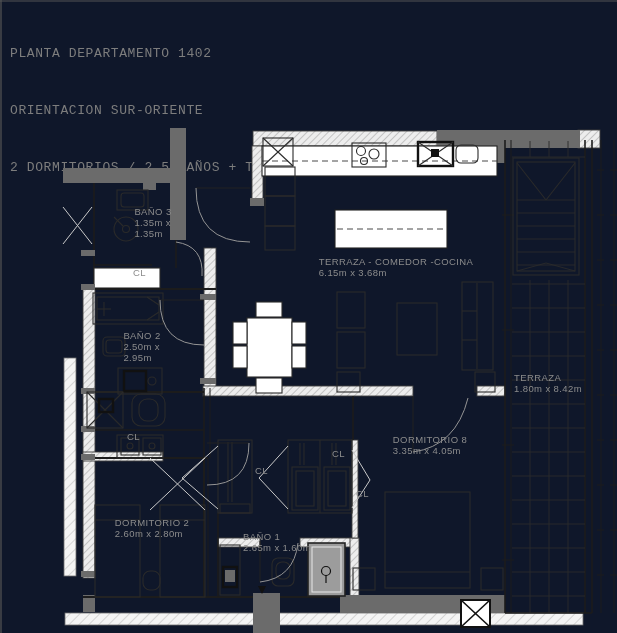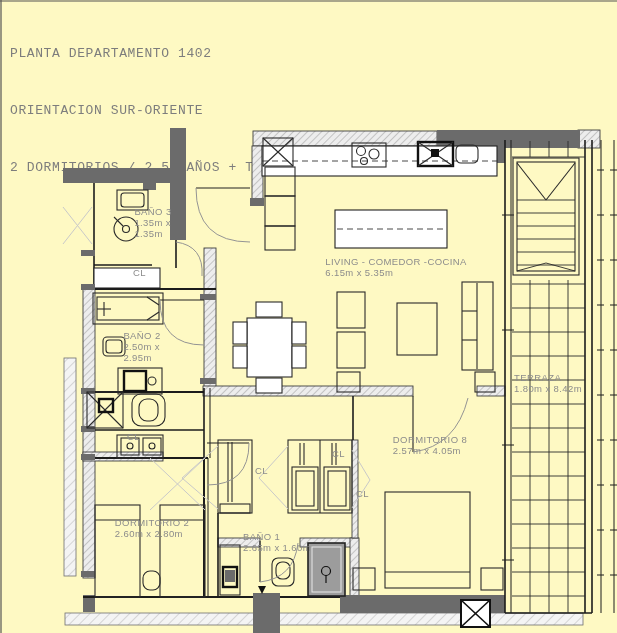--- a/index.html
+++ b/index.html
@@ -1,16 +1,16 @@
 <!DOCTYPE html>
 <html style="--wall-dark: #6b6b6b; --line: #1c1c1c; --shower-fill: #9c9c9c; --label-text: #8c8c8c; --title-text: #7d7d7d;"><head>
 <meta charset="utf-8">
 <style>
   html,body{margin:0;padding:0;background:#fff;}
-  #page{position:relative;width:617px;height:633px;background:#fef9c3;overflow:hidden;
+  #page{position:relative;width:617px;height:633px;background:#0f172a;overflow:hidden;
         font-family:"Liberation Sans",sans-serif;}
   .hdr{position:absolute;left:10px;top:6px;color:var(--title-text,#7d7d7d);
        font:13px/19px "Liberation Mono","DejaVu Sans Mono",monospace;letter-spacing:.6px;white-space:pre;}
   svg{position:absolute;left:0;top:0;}
   .wdark{fill:var(--wall-dark,#6b6b6b);}
   .hz{fill:url(#hp);stroke:#3f3f3f;stroke-width:.9;}
   .hz2{fill:url(#hp2);stroke:#6f6f6f;stroke-width:.8;}
   .wl{stroke:var(--line,#1c1c1c);fill:none;}
   .fw{fill:#fff;stroke:#222;stroke-width:1.1;}
   .fln{fill:none;stroke:#2a2a2a;stroke-width:1.1;}
@@ -333,30 +333,30 @@
 
     <g>
       <rect x="461" y="600" width="29" height="27" fill="#fff" stroke="#111" stroke-width="2"></rect>
       <line x1="461" y1="600" x2="490" y2="627" stroke="#111" stroke-width="1.6"></line>
       <line x1="490" y1="600" x2="461" y2="627" stroke="#111" stroke-width="1.6"></line>
       <path d="M258,586 L266,586 L262,594 Z" fill="#111"></path>
     </g>
   </svg>
 
   <div class="lbl" style="left:396px;top:256px">
-    <span>LIVING - COMEDOR -COCINA</span>
-    <span>6.15m x 5.35m</span>
+    <span>TERRAZA - COMEDOR -COCINA</span>
+    <span>6.15m x 3.68m</span>
   </div>
   <div class="lbl" style="left:548px;top:372px">
     <span>TERRAZA</span>
     <span>1.80m x 8.42m</span>
   </div>
   <div class="lbl" style="left:430px;top:434px">
     <span>DORMITORIO 8</span>
-    <span>2.57m x 4.05m</span>
+    <span>3.35m x 4.05m</span>
   </div>
   <div class="lbl" style="left:152px;top:517px">
     <span>DORMITORIO 2</span>
     <span>2.60m x 2.80m</span>
   </div>
   <div class="lbl" style="left:277px;top:531px">
     <span>BAÑO 1</span>
     <span>2.65m x 1.60m</span>
   </div>
   <div class="lbl" style="left:142px;top:330px">

